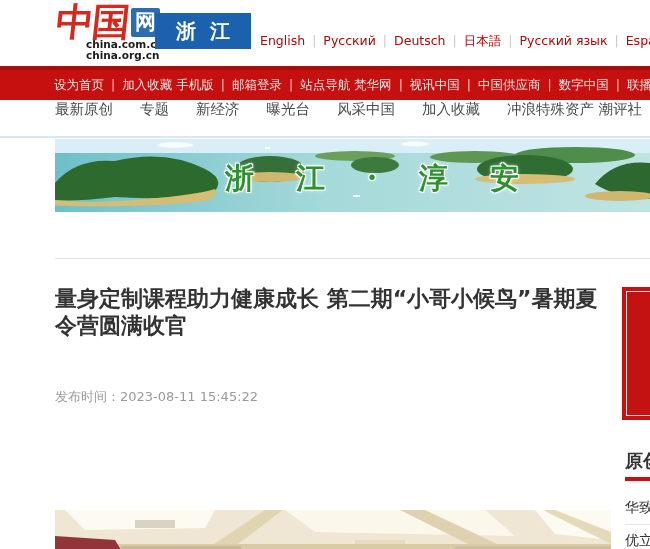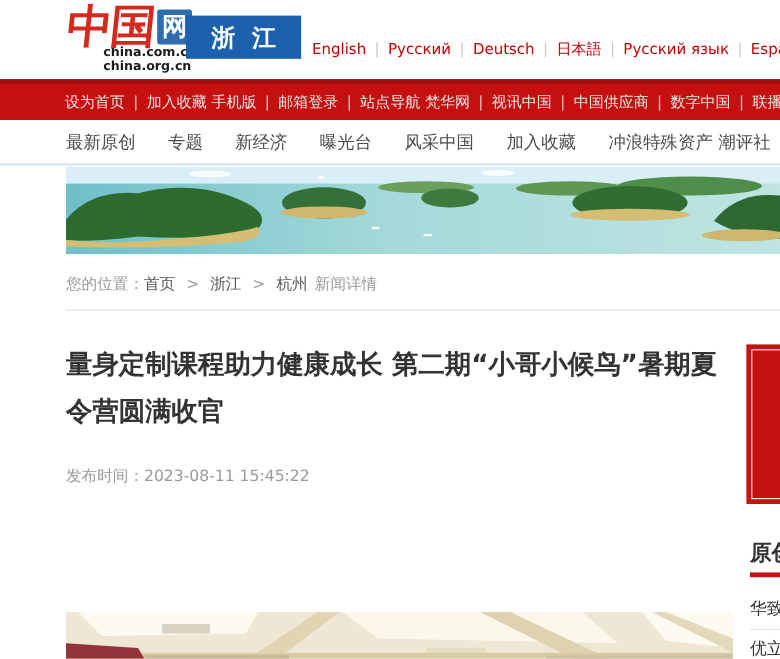--- a/index.html
+++ b/index.html
@@ -34,21 +34,21 @@
   .red-bar {
     position:absolute; left:0; top:66px; width:650px; height:34px;
     background:#c6100f; border-top:4px solid #a50d0c;
   }
   .red-bar-inner { padding-left:54px; line-height:29px; font-size:12.5px; white-space:nowrap; }
   .red-bar .li-item { color:#e5e5e5; cursor:pointer; }
   .red-bar .sep { color:rgba(255,255,255,.75); margin:0 7px; }
   
   .channel-nav {
     position:absolute; left:0; top:100px; width:650px; height:38px;
-    display:flex; align-items:center; padding-left:55px; gap:27px;
+    display:flex; align-items:flex-start; padding-left:55px; gap:27px;
     border-bottom:2px solid #d7e7f4; white-space:nowrap;
   }
   .channel-nav .li-item { color:#4b4b4b; font-size:14.5px; cursor:pointer; }
   
   .banner { position:absolute; left:55px; top:139px; width:595px; height:73px; overflow:hidden; }
   .banner svg { display:block; }
   .banner-title {
     position:absolute; left:170px; top:20px; white-space:nowrap;
     font-size:29px; font-weight:bold; color:#2e9130; letter-spacing:42px;
     text-shadow:-1px -1px 0 #fff, 1px -1px 0 #fff, -1px 1px 0 #fff, 1px 1px 0 #fff, 0 0 4px #fff;
@@ -56,21 +56,21 @@
   }
   
   .breadcrumb { position:absolute; left:55px; top:228px; font-size:13px; color:#9a9a9a; white-space:nowrap; }
   .breadcrumb .li-item { color:#555; cursor:pointer; }
   .breadcrumb .sep { color:#9a9a9a; margin:0 5px; }
   .breadcrumb-current { color:#9a9a9a; margin-left:6px; }
   .top-divider { position:absolute; left:55px; top:258px; width:595px; height:1px; background:#e2e2e2; }
   
   .article-title {
     position:absolute; left:55px; top:285px; width:556px;
-    font-size:22px; line-height:39px; font-weight:bold; color:#333;
+    font-size:22px; line-height:27px; font-weight:bold; color:#333;
   }
   .publish-line { position:absolute; left:55px; top:372px; font-size:13px; color:#9a9a9a;margin-top:16px; }
   .article-paragraph {
     position:absolute; left:55px; top:401px; width:554px;
     font-size:15px; line-height:32px; color:#333; text-indent:2em; text-align:justify;
   }
   .article-photo { position:absolute; left:55px; top:510px; width:556px; height:80px; overflow:hidden; }
   
   .sidebar-ad { position:absolute; left:622px; top:287px; width:70px; height:133px; background:#c41111; cursor:pointer; }
   .sidebar-ad-inner { position:absolute; left:4px; top:4px; right:4px; bottom:4px; border:1px solid rgba(255,255,255,.85); }
@@ -136,25 +136,23 @@
       <ellipse cx="470" cy="30" rx="48" ry="14" fill="#2f6d33"></ellipse>
       <ellipse cx="470" cy="40" rx="50" ry="5" fill="#d6bd74"></ellipse>
       <path d="M540,45 Q560,20 595,24 L595,60 Q560,58 540,45 Z" fill="#2c682f"></path>
       <ellipse cx="565" cy="57" rx="35" ry="5" fill="#cfb76f"></ellipse>
       <ellipse cx="120" cy="6" rx="18" ry="3" fill="#ffffff" opacity="0.8"></ellipse>
       <ellipse cx="360" cy="5" rx="14" ry="2.5" fill="#ffffff" opacity="0.8"></ellipse>
       <rect x="255" y="50" width="6" height="2" fill="#ffffff"></rect>
       <rect x="298" y="56" width="7" height="2" fill="#ffffff"></rect>
       <rect x="210" y="8" width="5" height="2" fill="#ffffff"></rect>
     </svg>
+    <div class="banner-title">浙江·淳安</div>
   </div>
 
-  <div class="breadcrumb">
-    <span>您的位置：</span><span><span class="li-item">首页</span><span class="sep"> &gt; </span><span class="li-item">浙江</span><span class="sep"> &gt; </span><span class="li-item">杭州</span></span><span class="breadcrumb-current">新闻详情</span>
-  </div>
   <div class="top-divider"></div>
 
   <h1 class="article-title">量身定制课程助力健康成长 第二期“小哥小候鸟”暑期夏令营圆满收官</h1>
   <div class="publish-line">
     <span>发布时间：</span><span>2023-08-11 15:45:22</span>
   </div>
 
   <div class="article-photo">
     <svg width="556" height="80" viewBox="0 0 556 80" preserveAspectRatio="none">
       <rect x="0" y="0" width="556" height="80" fill="#efe7d4"></rect>

